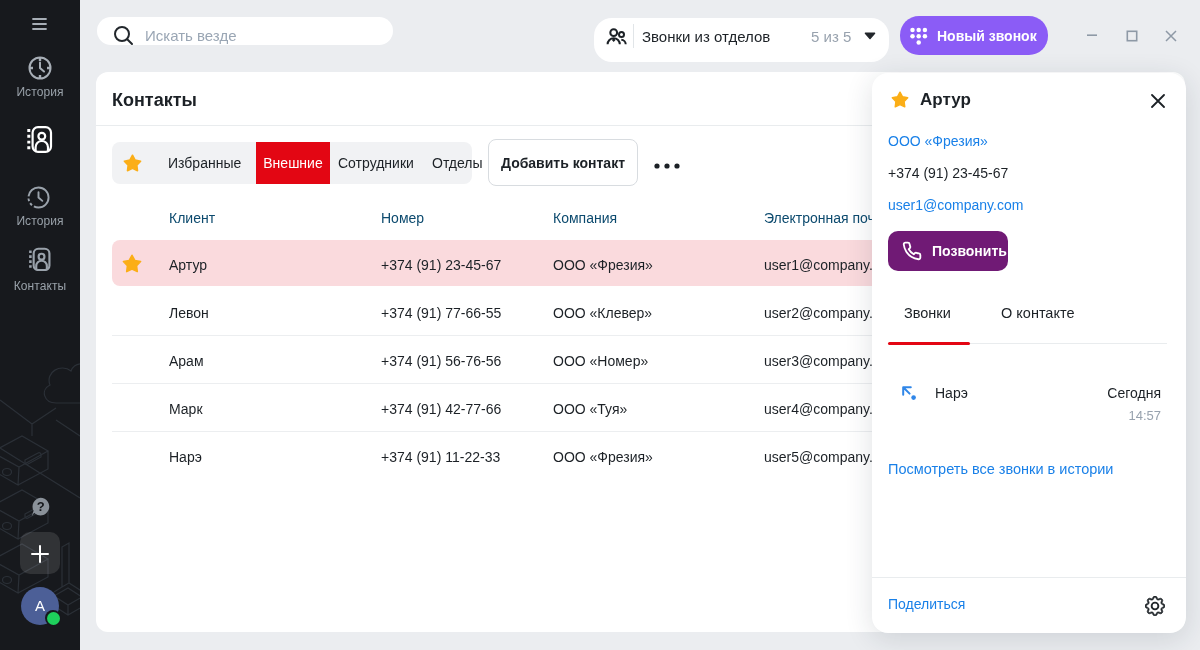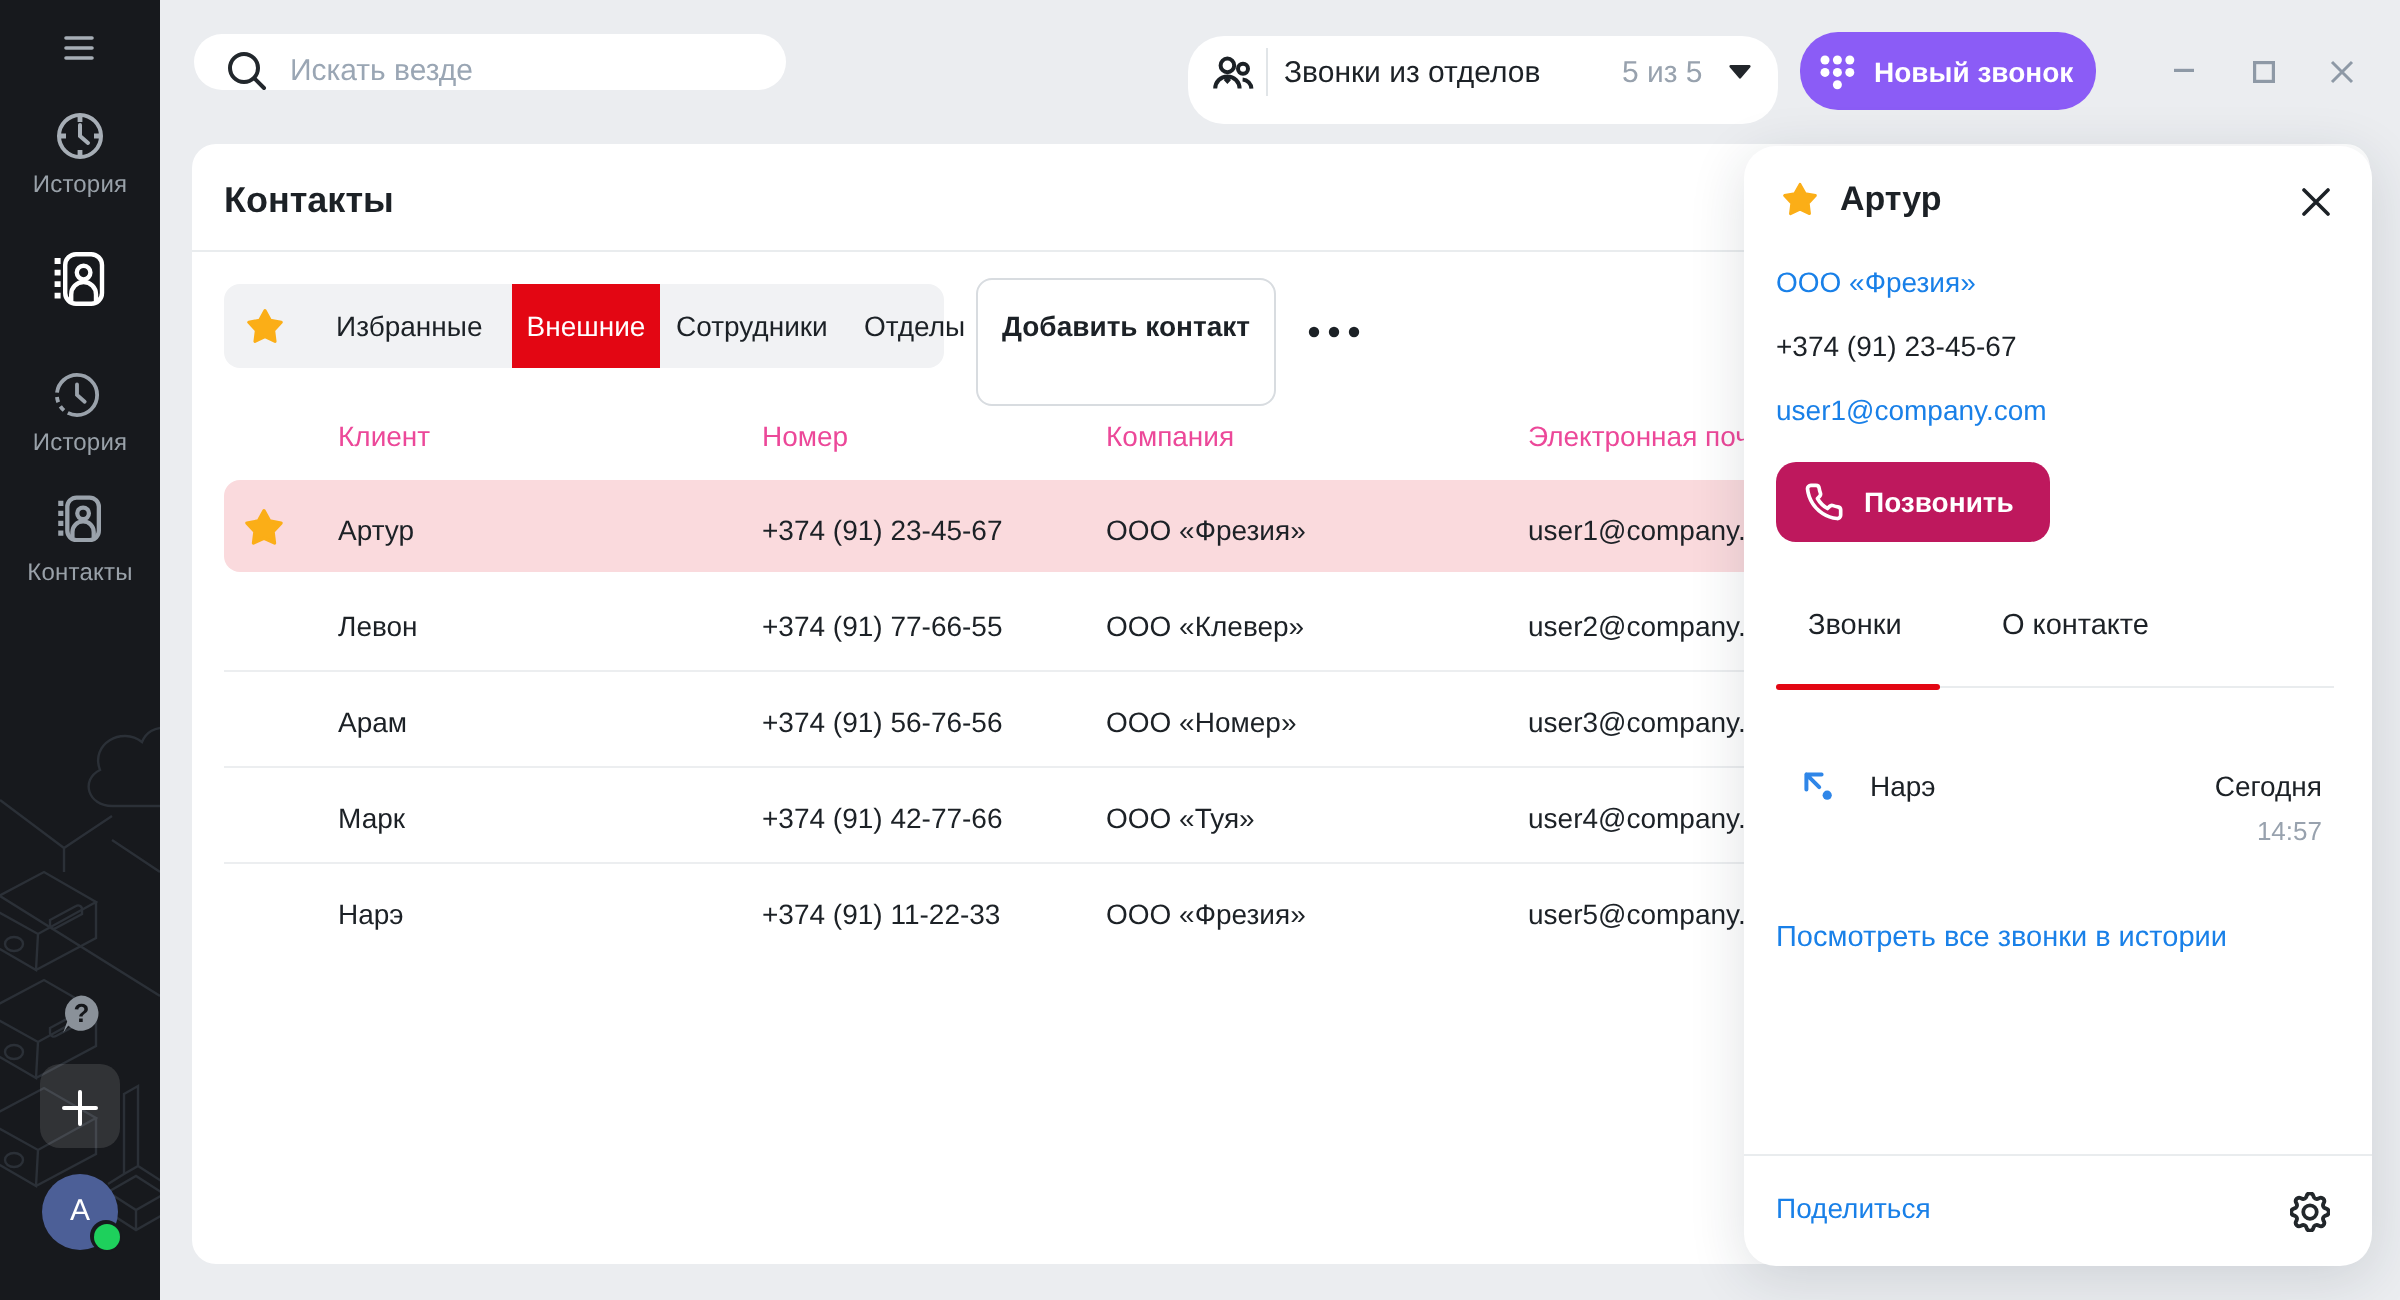--- a/index.html
+++ b/index.html
@@ -21,34 +21,34 @@
   #newcall .txt { position:absolute; left:37px; top:11.5px; font-size:14px; font-weight:bold; color:#fff; }
 
   
   #mainpanel { position:absolute; left:96px; top:72px; width:1089px; height:560px; background:#fff; border-radius:12px; }
   #mainpanel h1 { position:absolute; left:16px; top:18px; font-size:18px; font-weight:bold; color:#1c2126; }
   #hdivider { position:absolute; left:0; top:53px; width:100%; height:1px; background:#e9ecee; }
 
   .tabgroup { position:absolute; left:16px; top:70px; width:360px; height:42px; background:#f1f2f4; border-radius:8px; }
   .tab { position:absolute; top:0; height:42px; line-height:42px; font-size:14px; color:#1c2126;margin-left:20px; }
   .tab.active { background:#e30613; color:#fff; text-align:center; }
-  #addbtn { position:absolute; left:392px; top:67px; width:150px; height:64px; background:#fff; border:1px solid #d8dce0; border-radius:8px; font-size:14px; font-weight:bold; text-align:center; line-height:46px; }
+  #addbtn { position:absolute; left:392px; top:67px; width:150px; height:47px; background:#fff; border:1px solid #d8dce0; border-radius:8px; font-size:14px; font-weight:bold; text-align:center; line-height:46px; }
   #moredots { position:absolute; left:558px; top:91px; }
 
   
-  .th { position:absolute; top:138px; font-size:14px; color:#ec4899; }
+  .th { position:absolute; top:138px; font-size:14px; color:#0c4a6e; }
   .row { position:absolute; left:16px; width:1073px; height:48px; }
   .row .cell { position:absolute; top:17px; font-size:14px; color:#1c2126; }
   .rowline { position:absolute; left:16px; width:1073px; height:1px; background:#eceef0; }
   #favrow { position:absolute; left:16px; top:168px; width:1073px; height:46px; background:#fadadd; border-radius:8px 0 0 8px; }
 
   
   #rpanel { position:absolute; left:872px; top:73px; width:314px; height:560px; background:#fff; border-radius:16px; box-shadow:0 6px 28px rgba(30,40,60,0.14); }
   .link { font-size:14px; color:#1980e8; }
-  #callbtn { position:absolute; left:16px; top:158px; width:137px; height:40px; background:#be185d; border-radius:10px; }
+  #callbtn { position:absolute; left:16px; top:158px; width:120px; height:40px; background:#701a75; border-radius:10px; }
   #callbtn span { position:absolute; left:44px; top:12px; font-size:14px; font-weight:bold; color:#fff; }
   .rtab { position:absolute; top:232px; font-size:14.5px; color:#1c2126; }
   #tabline { position:absolute; left:16px; top:270px; width:279px; height:1px; background:#e9ecee; }
   #tabred { position:absolute; left:16px; top:269px; width:82px; height:3px; background:#e30613; border-radius:2px; }
   #botline { position:absolute; left:0; top:504px; width:100%; height:1px; background:#e9ecee; }
 </style>
 </head>
 <body>
 
 <div id="sidebar">

